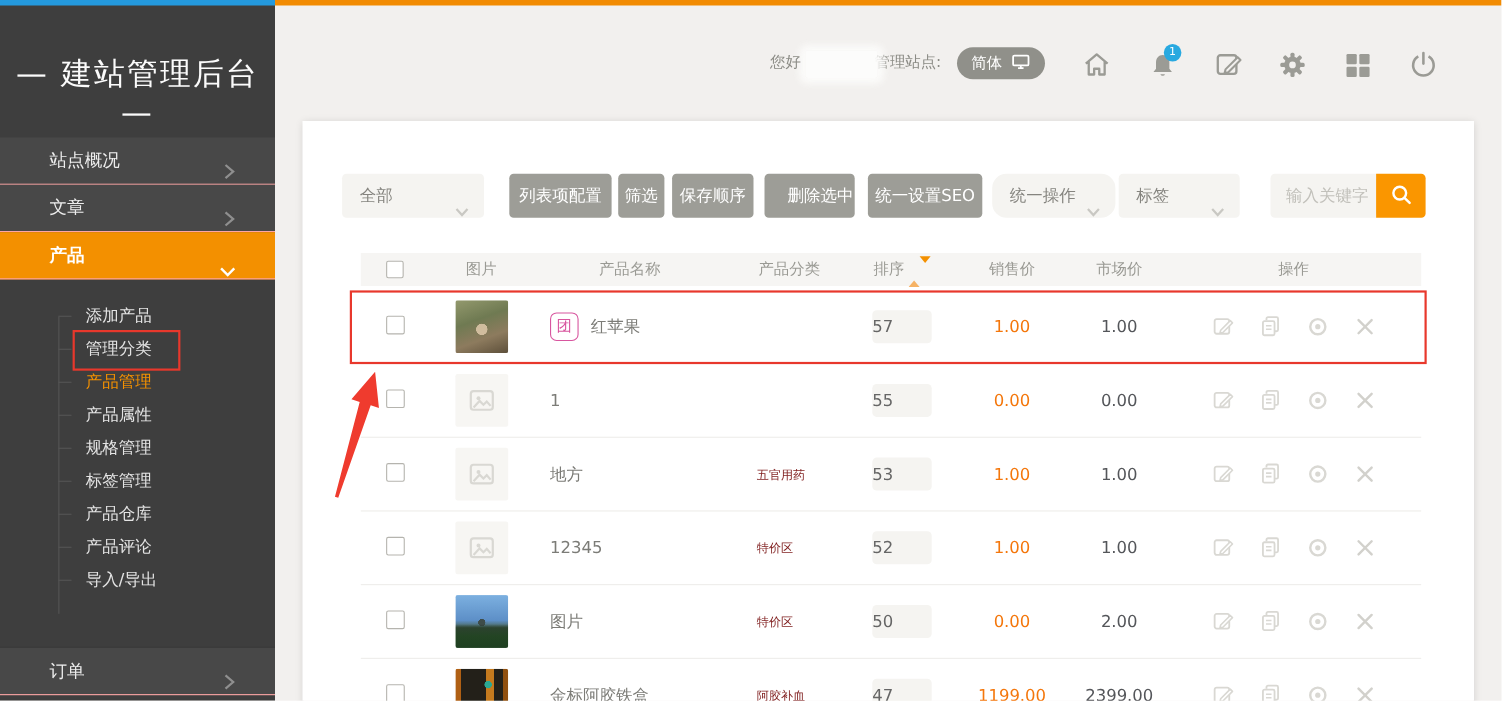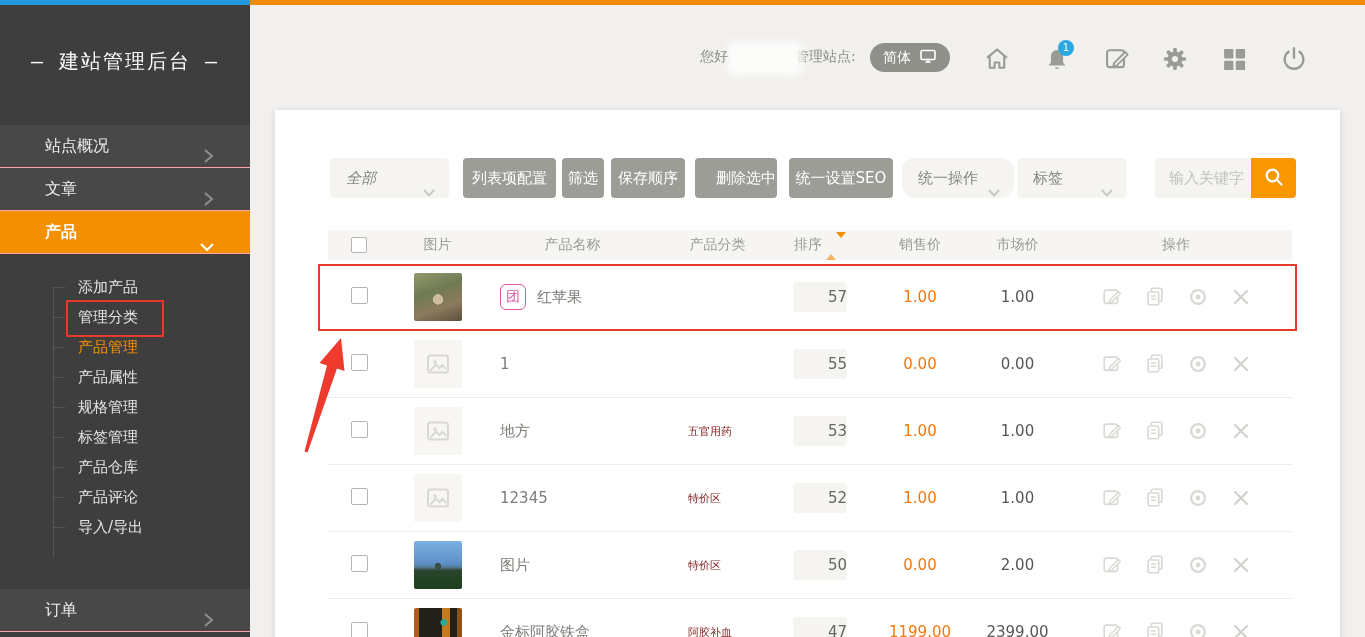--- a/index.html
+++ b/index.html
@@ -2,21 +2,21 @@
 <html><head>
 <meta charset="utf-8">
 <style>
   * { margin:0; padding:0; box-sizing:border-box; }
   html,body { width:1365px; height:637px; overflow:hidden; }
   body { position:relative; font-family:"DejaVu Sans","Liberation Sans",sans-serif; background:#f2f0ee; }
 
   
   #sidebar { position:absolute; left:0; top:0; width:250px; height:637px; background:#3e3e3e; }
   .top-blue { position:absolute; left:0; top:0; width:250px; height:5px; background:#2499dd; }
-  .side-title { position:absolute; top:48px; width:100%; text-align:center; color:#fbfbfb; font-size:20px; letter-spacing:2px;font-family:Liberation Mono, monospace; }
+  .side-title { position:absolute; top:48px; width:100%; text-align:center; color:#fbfbfb; font-size:28px; letter-spacing:2px; }
   .menu { position:absolute; top:125px; width:100%; }
   .menu-item { position:relative; height:43px; line-height:42px; background:#484848; border-bottom:1px solid #fca5a5; padding-left:45px; color:#ededed; font-size:16px; cursor:pointer; }
   .menu-item.active { background:#f39000; color:#fff;font-weight:bold; }
   .menu-item .chev { position:absolute; right:35px; top:13px; }
   .submenu { position:absolute; top:272px; left:0; width:250px; }
   .tree-line { position:absolute; left:53px; top:16px; width:1px; height:270px; background:#555; }
   .submenu-item { position:relative; height:30px; line-height:30px; padding-left:78px; color:#e4e4e4; font-size:15px; cursor:pointer; }
   .submenu-item::before { content:''; position:absolute; left:53px; top:50%; width:12px; height:1px; background:#555; }
   .submenu-item.active { color:#f39000; }
   .bottom-item { position:absolute; top:588px; width:100%; border-top:1px solid #3a3a3a; }
@@ -67,21 +67,21 @@
       linear-gradient(180deg, rgba(0,0,0,0) 0 55%, rgba(20,40,20,.55) 62% 100%),
       radial-gradient(circle at 50% 52%, #3e4c49 0 9%, transparent 10%),
       linear-gradient(180deg,#7cb0e0 0%,#5d8fc7 48%,#49624f 62%,#356736 78%,#2c5c31 100%); }
   .img-box { background:
       radial-gradient(circle at 62% 30%, #2aa893 0 7%, transparent 8%),
       linear-gradient(90deg,#b06014 0 10%,#232019 10% 58%,#c57a1e 58% 74%,#232019 74% 90%,#90500f 90% 100%); }
   .name-cell { display:flex; align-items:center; gap:11px; padding-left:15px; }
   .pbadge { width:26px; height:26px; border:1px solid #d8569f; border-radius:6px; color:#d8569f; font-size:14px; display:flex; align-items:center; justify-content:center; }
   .pname { color:#7c7c77; font-size:15px; }
   .pcat { padding-left:28px; color:#7f1d1d; font-size:11px; }
-  .sortbox { display:inline-block; width:54px; height:30px; background:#f5f4f1; border-radius:4px; color:#666; font-size:15px; line-height:30px; text-align:right; cursor:pointer; }
+  .sortbox { display:inline-block; width:54px; height:30px; background:#f5f4f1; border-radius:4px; color:#666; font-size:15px; line-height:30px; text-align:left; cursor:pointer; }
   .sale { color:#f4770c; font-size:15px; text-align:center; }
   .market { color:#54565a; font-size:15px; text-align:center; }
   .ops { display:flex; justify-content:center; gap:21px; }
   .op { width:22px; height:22px; cursor:pointer; }
 
   
   .anno-box { position:absolute; border:2px solid #e8382c; z-index:20; pointer-events:none; }
   #hl-row-box { left:318px; top:264px; width:979px; height:67px; }
   #hl-menu-box { left:66px; top:300px; width:98px; height:37px; }
   #anno-arrow { position:absolute; left:295px; top:332px; z-index:21; pointer-events:none; }
@@ -210,21 +210,21 @@
   <span class="hicon" style="left:1030px">
     <svg width="28" height="28" viewBox="0 0 24 24">
         <path d="M8 5.4 A8 8 0 1 0 16 5.4" fill="none" stroke="#9b9b95" stroke-width="2"></path>
         <path d="M12 2.8 V11" stroke="#9b9b95" stroke-width="2" stroke-linecap="round"></path>
       </svg>
   </span>
 </div>
 
 <div id="card">
 
-  <div class="tb dd" style="left:55px; width:119px;font-style:italic;">
+  <div class="tb dd" style="left:36px; width:129px;">
     <span>全部</span>
     <span class="chev"><svg width="14" height="10" viewBox="0 0 14 10">
           <path d="M2 2 L7 7.5 L12 2" fill="none" stroke="#c9c8c3" stroke-width="2"></path>
         </svg></span>
   </div>
   <div class="tb gbtn" style="left:188px; width:93px;">列表项配置</div>
   <div class="tb gbtn" style="left:287px; width:42px;">筛选</div>
   <div class="tb gbtn" style="left:336px; width:74px;">保存顺序</div>
   <div class="tb gbtn" style="left:420px; width:82px;padding-left:20px;">删除选中项</div>
   <div class="tb gbtn" style="left:514px; width:104px;">统一设置SEO</div>

